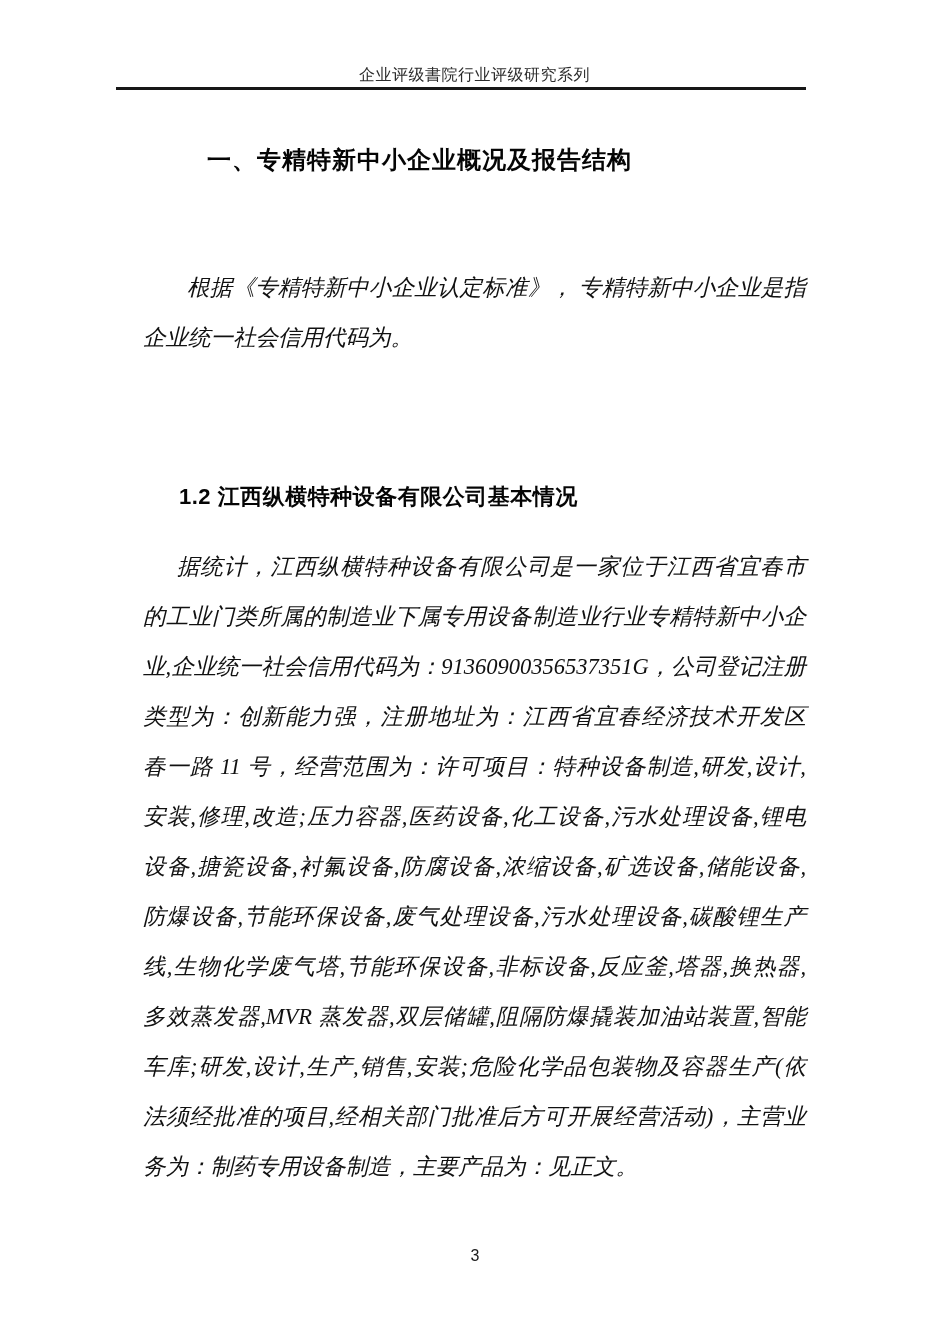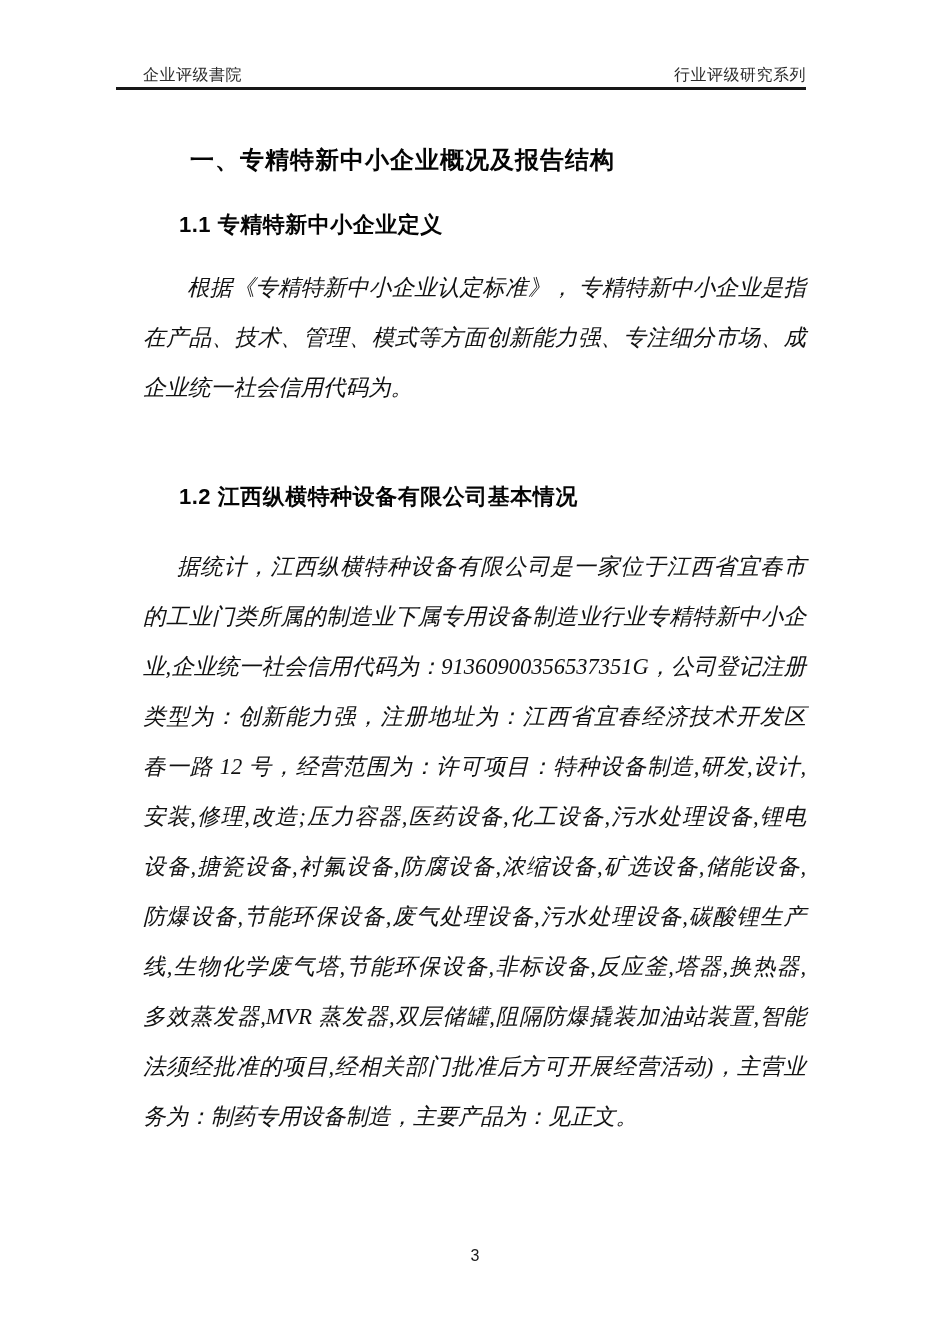--- a/index.html
+++ b/index.html
@@ -16,40 +16,40 @@
     font-family: "Liberation Serif", "DejaVu Serif", serif;
     overflow: hidden;
   }
   .doc-header {
     position: absolute;
     top: 58px;
     left: 116px;
     width: 690px;
     height: 28px;
     display: flex;
-    justify-content: space-between;
+    justify-content: center;
     align-items: flex-end;
     font-family: "Liberation Sans", "DejaVu Sans", sans-serif;
     font-size: 16px;
     color: #2b2b2b;
     letter-spacing: 0.5px;
   }
   .doc-header .left { margin-left: 27px; }
   .header-rule {
     position: absolute;
     top: 87px;
     left: 116px;
     width: 690px;
     height: 2.5px;
     background: #171717;
   }
   .h1 {
     position: absolute;
     top: 144px;
-    left: 190px;
+    left: 207px;
     font-family: "Liberation Sans", "DejaVu Sans", sans-serif;
     font-size: 24px;
     font-weight: 700;
     letter-spacing: 1px;
     color: #050505;
     white-space: nowrap;
   }
   .h2 {
     position: absolute;
     left: 179px;
@@ -101,40 +101,39 @@
 <div class="page">
 
   <div class="doc-header">
     <span class="left">企业评级書院</span>
     <span class="right">行业评级研究系列</span>
   </div>
   <div class="header-rule"></div>
 
   <div class="h1">一、专精特新中小企业概况及报告结构</div>
 
-  <div class="h2 first">1.1 专精特新中小企业定义</div>
 
   <div class="para p1">
     <div class="pline indent-lg">根据《专精特新中小企业认定标准》， 专精特新中小企业是指</div>
-    <div class="pline">在产品、技术、管理、模式等方面创新能力强、专注细分市场、成</div>
     <div class="pline last">企业统一社会信用代码为。</div>
   </div>
 
   <div class="h2 second">1.2 江西纵横特种设备有限公司基本情况</div>
 
   <div class="para p2">
     <div class="pline indent-md">据统计，江西纵横特种设备有限公司是一家位于江西省宜春市</div>
     <div class="pline">的工业门类所属的制造业下属专用设备制造业行业专精特新中小企</div>
     <div class="pline">业,企业统一社会信用代码为：91360900356537351G，公司登记注册</div>
     <div class="pline">类型为：创新能力强，注册地址为：江西省宜春经济技术开发区</div>
-    <div class="pline">春一路 12 号，经营范围为：许可项目：特种设备制造,研发,设计,</div>
+    <div class="pline">春一路 11 号，经营范围为：许可项目：特种设备制造,研发,设计,</div>
     <div class="pline">安装,修理,改造;压力容器,医药设备,化工设备,污水处理设备,锂电</div>
     <div class="pline">设备,搪瓷设备,衬氟设备,防腐设备,浓缩设备,矿选设备,储能设备,</div>
     <div class="pline">防爆设备,节能环保设备,废气处理设备,污水处理设备,碳酸锂生产</div>
     <div class="pline">线,生物化学废气塔,节能环保设备,非标设备,反应釜,塔器,换热器,</div>
     <div class="pline">多效蒸发器,MVR 蒸发器,双层储罐,阻隔防爆撬装加油站装置,智能</div>
+    <div class="pline">车库;研发,设计,生产,销售,安装;危险化学品包装物及容器生产(依</div>
     <div class="pline">法须经批准的项目,经相关部门批准后方可开展经营活动)，主营业</div>
     <div class="pline last">务为：制药专用设备制造，主要产品为：见正文。</div>
   </div>
 
   <div class="page-number">3</div>
 
 </div>
 
 </body></html>

